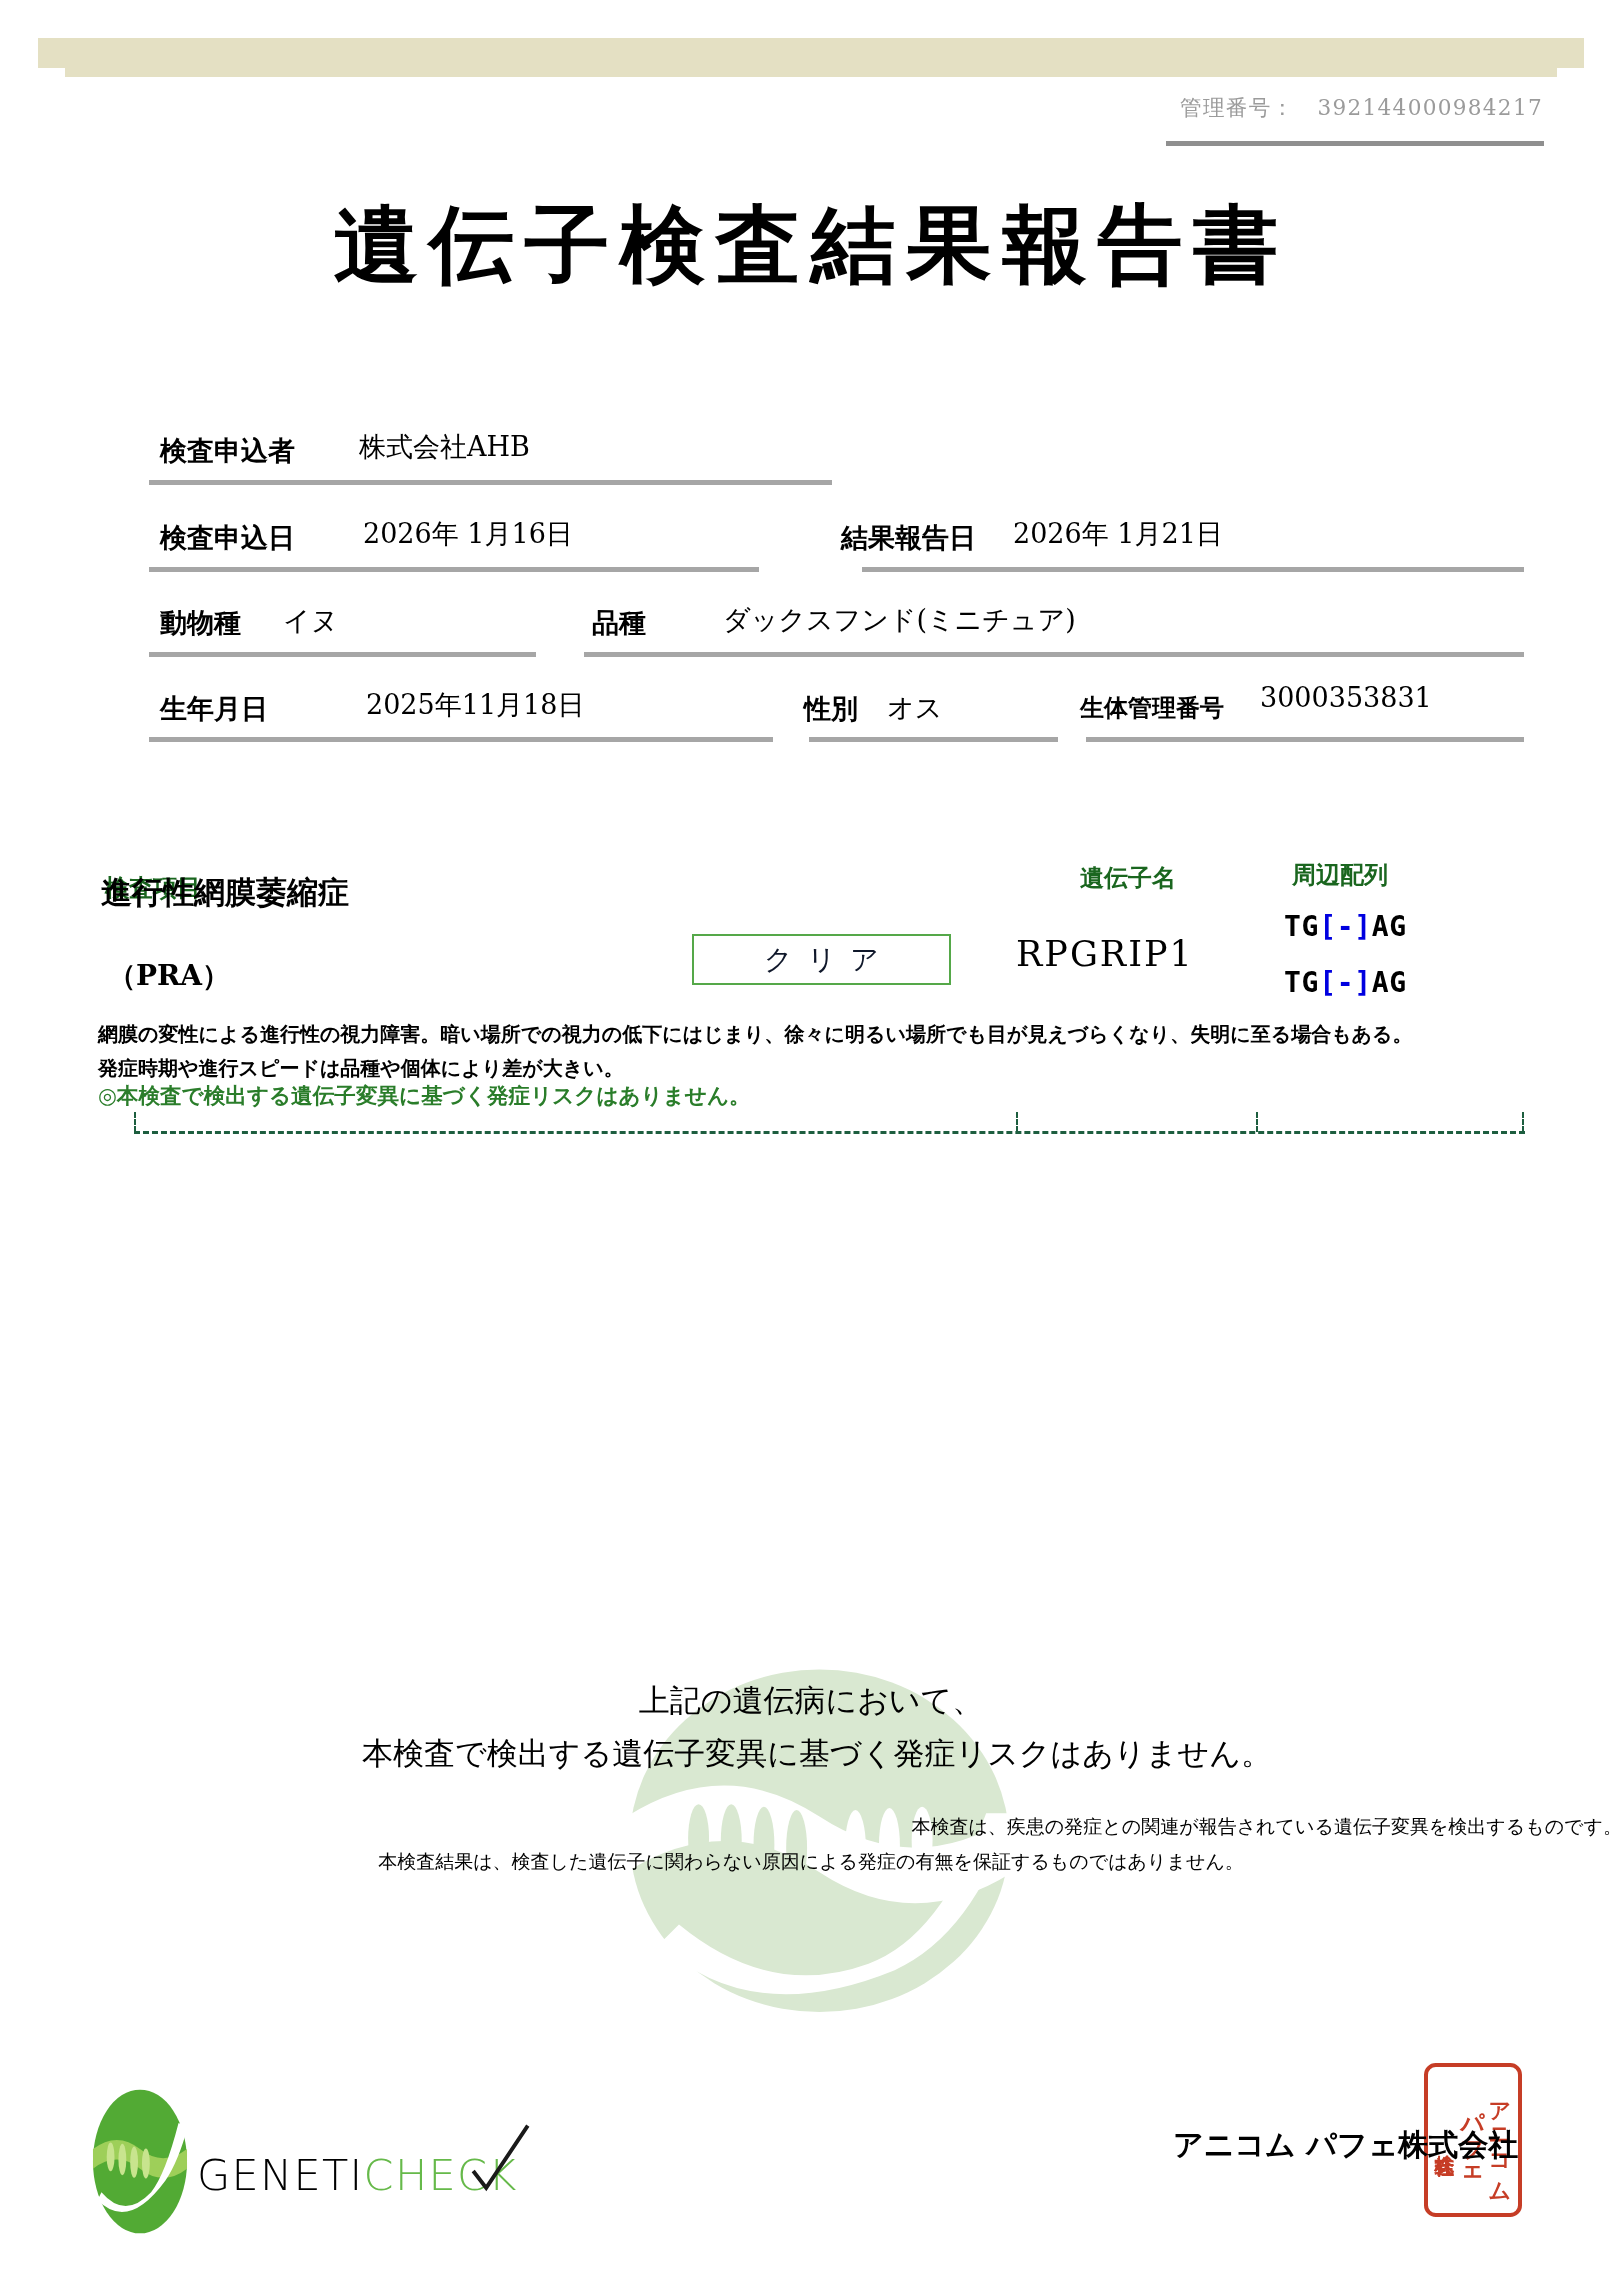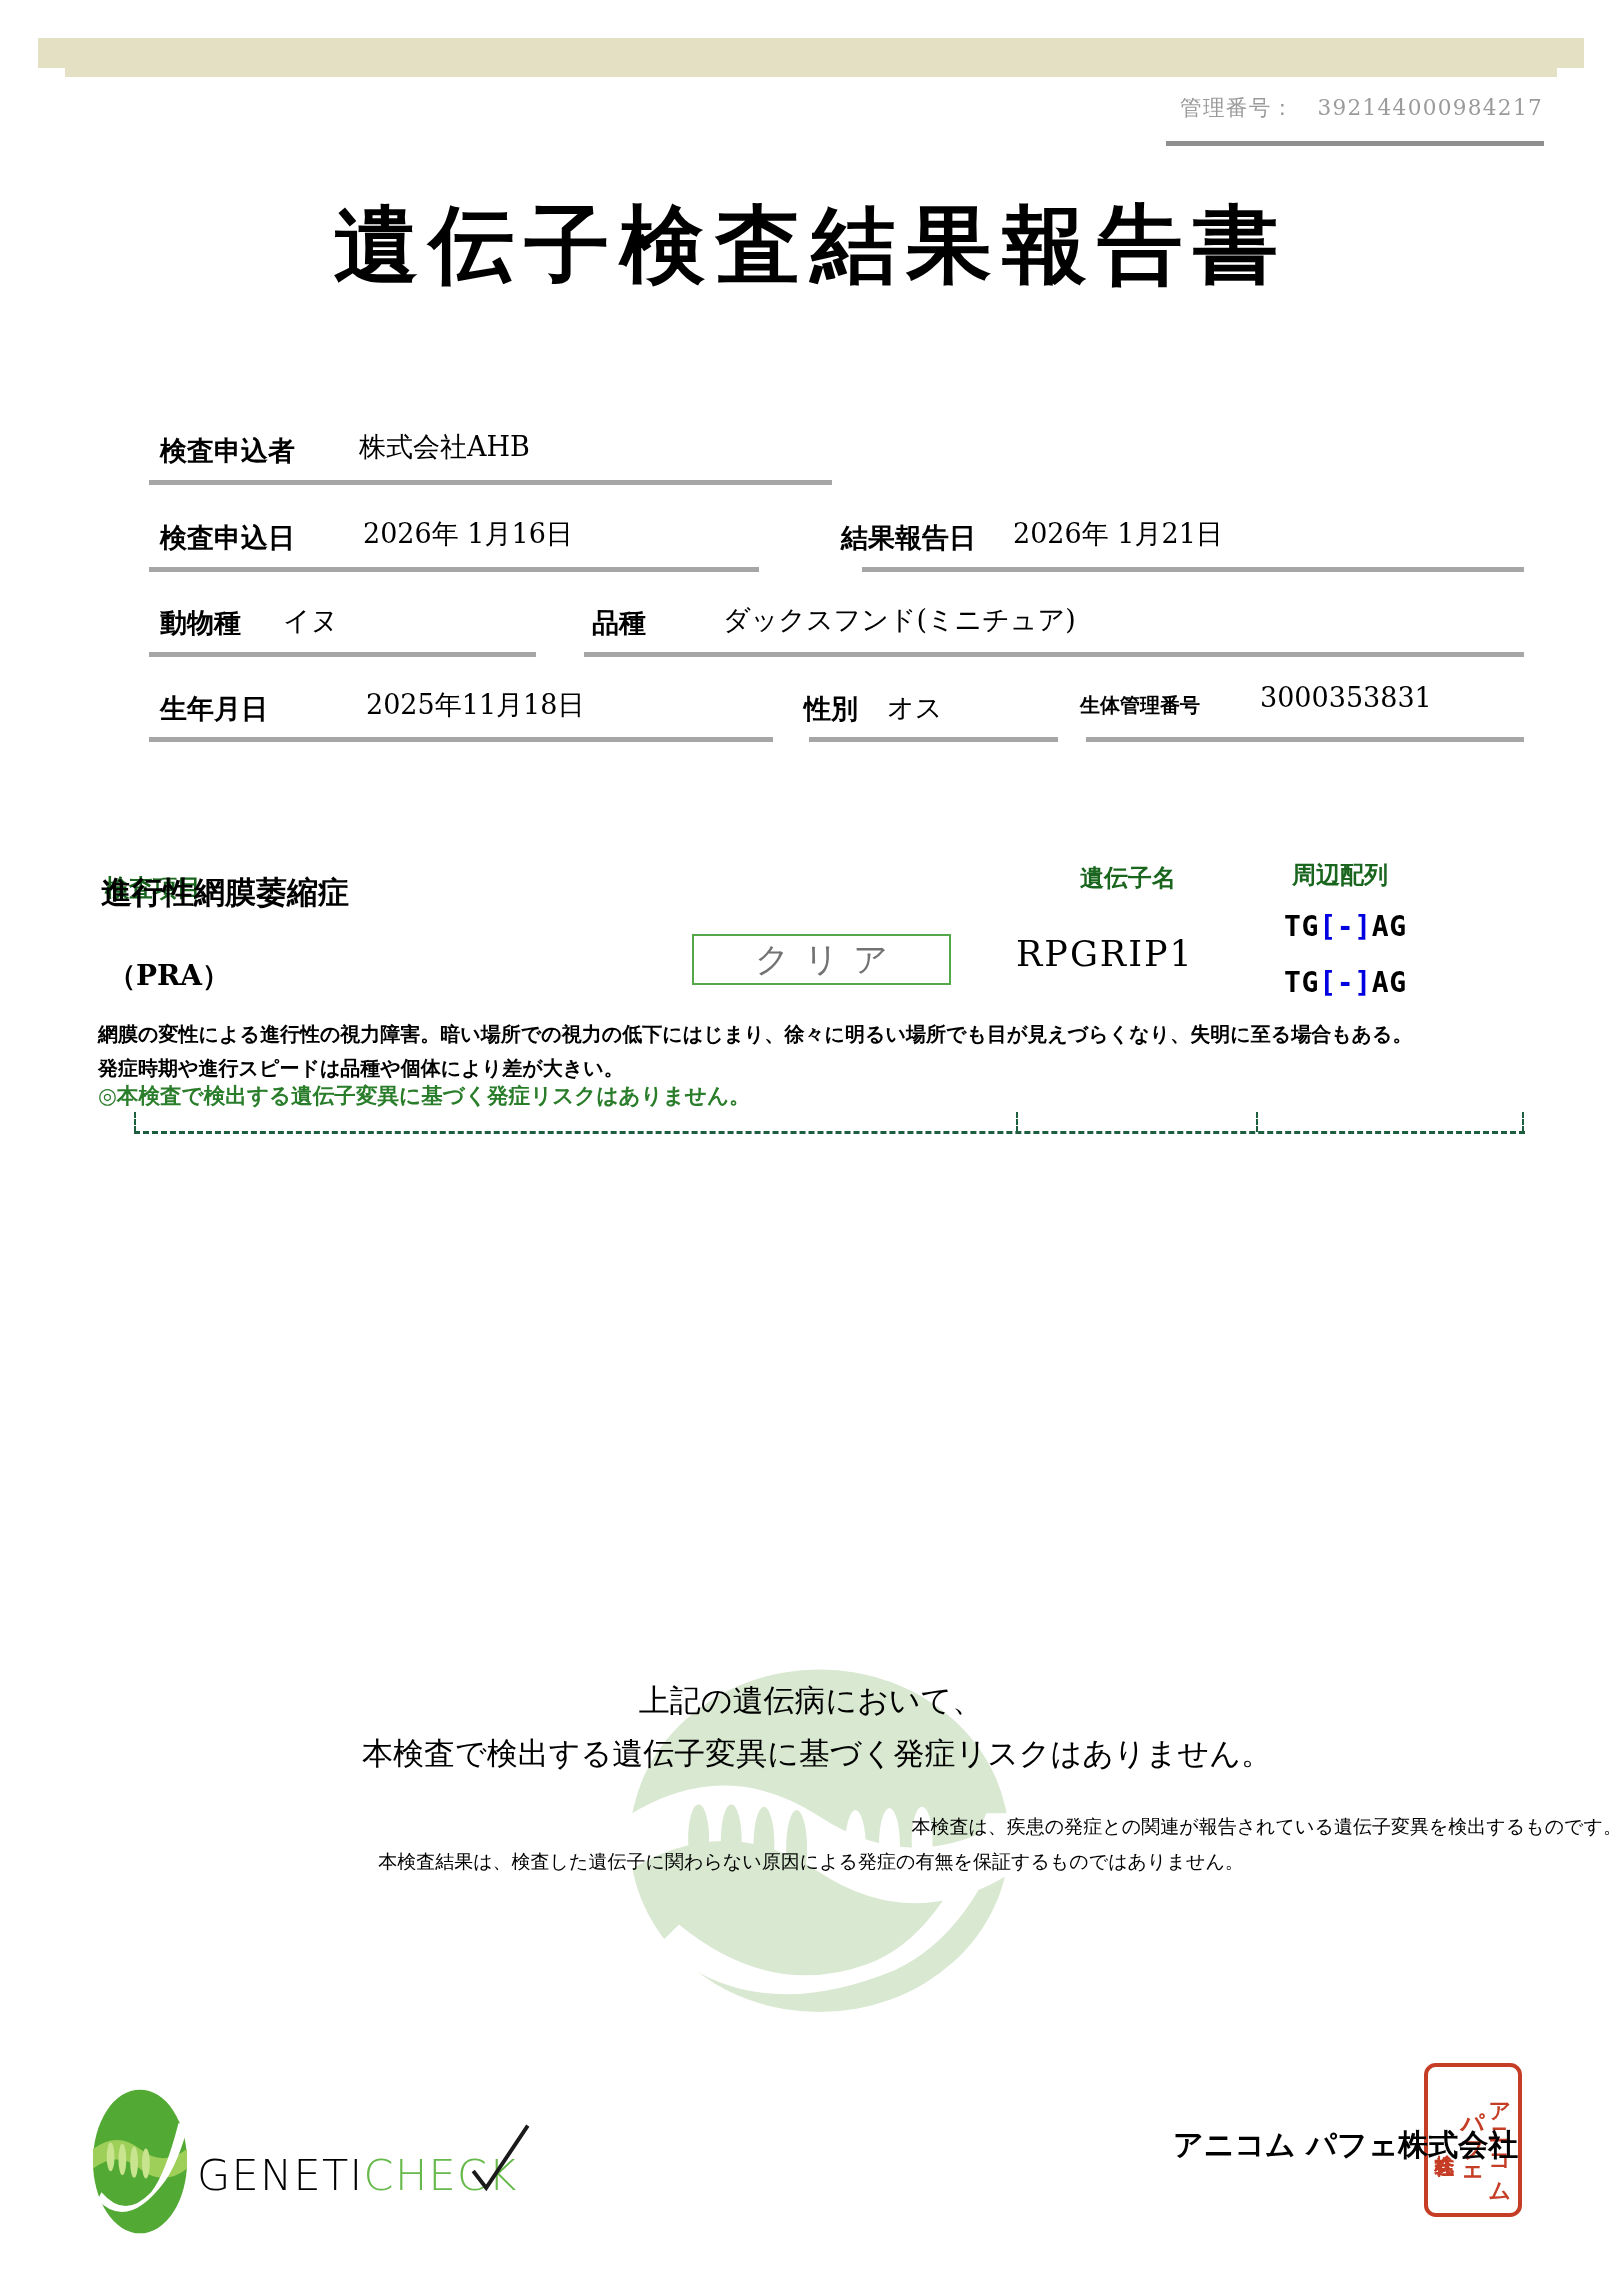--- a/index.html
+++ b/index.html
@@ -18,21 +18,21 @@
   .title{left:0;right:0;top:188px;text-align:center;font-size:85px;font-weight:700;color:#000;letter-spacing:10.5px;}
   
   .flabel{font-size:27px;font-weight:700;color:#000;white-space:nowrap;}
   .fvalue{font-size:27px;font-weight:500;color:#000;white-space:nowrap;}
   .uline{height:5.2px;background:#a6a6a6;}
   
   .sec-label{color:#1a661f;font-size:24px;font-weight:700;}
   .disease{font-size:31px;font-weight:700;color:#000;}
   .disease-abbr{font-size:28px;font-weight:700;color:#000;}
   .result-box{left:692px;top:934px;width:255px;height:47px;border:2.6px solid #55a849;display:flex;align-items:center;justify-content:center;}
-  .result-text{color:#737373;font-size:34px;letter-spacing:14.4px;text-indent:14.4px;}
+  .result-text{color:#0f172a;font-size:28px;letter-spacing:14.4px;text-indent:14.4px;}
   .gene-name{font-size:35px;color:#000;letter-spacing:2px;}
   .seq{font-size:28px;font-weight:700;color:#000;letter-spacing:0.7px;}
   .seq .var{color:#0000e0;font-weight:700;}
   .desc{font-size:20px;font-weight:700;color:#000;line-height:1.6;white-space:nowrap;}
   .risk{font-size:21.6px;font-weight:700;color:#2a7d2a;white-space:nowrap;}
   .dash-h{left:134px;top:1131px;width:1391px;border-bottom:3.3px dashed #1d5e3f;}
   .dash-v{top:1112px;height:19.6px;border-left:2.6px dashed #1d5e3f;}
   
   .sum1{left:0;right:0;top:1680px;text-align:center;font-size:31px;color:#000;}
   .sum2{left:0;right:0;top:1733px;text-align:center;font-size:31px;color:#000;padding-left:12px;}
@@ -96,21 +96,21 @@
     <div class="abs flabel serif" style="left:592px;top:605px;">品種</div>
     <div class="abs fvalue serif" style="left:723px;top:602px;">ダックスフンド(ミニチュア)</div>
     <div class="abs uline" style="left:584px;top:652px;width:940px;"></div>
 
     <div class="abs flabel serif" style="left:160px;top:691px;">生年月日</div>
     <div class="abs fvalue serif" style="left:366px;top:687px;">2025年11月18日</div>
     <div class="abs uline" style="left:149px;top:737px;width:624px;"></div>
     <div class="abs flabel serif" style="left:804px;top:691px;">性別</div>
     <div class="abs fvalue serif" style="left:887px;top:690px;">オス</div>
     <div class="abs uline" style="left:809px;top:737px;width:249px;"></div>
-    <div class="abs flabel serif" style="left:1080px;top:692px;font-size:20px;">生体管理番号</div>
+    <div class="abs flabel serif" style="left:1080px;top:692px;font-size:24px;">生体管理番号</div>
     <div class="abs fvalue serif" style="left:1260px;top:682px;">3000353831</div>
     <div class="abs uline" style="left:1086px;top:737px;width:438px;"></div>
 
     <div class="abs sec-label serif" style="left:105px;top:872px;">検査項目</div>
     <div class="abs disease serif" style="left:101px;top:872px;">進行性網膜萎縮症</div>
     <div class="abs disease-abbr serif" style="left:108px;top:957px;">（PRA）</div>
 
     <div class="abs result-box">
       <span class="result-text serif">クリア</span>
     </div>

